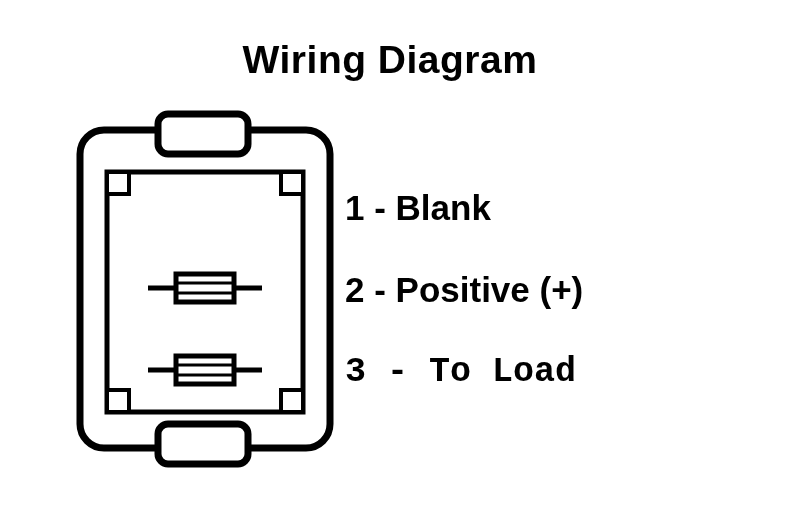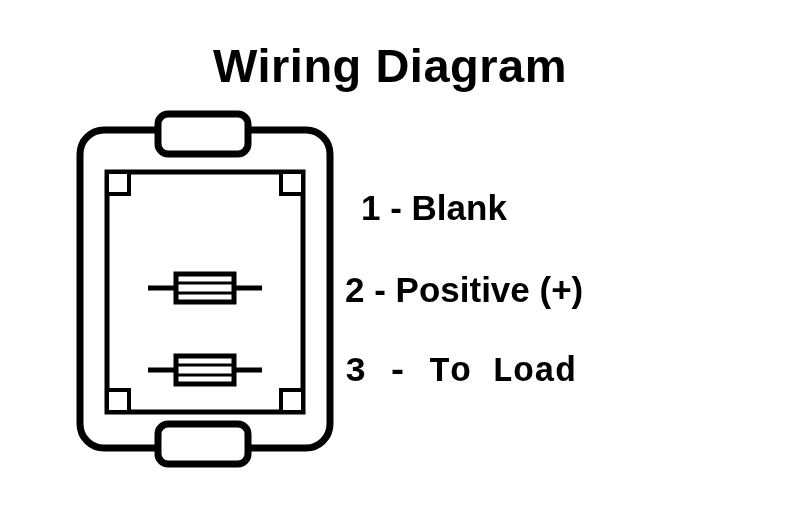--- a/index.html
+++ b/index.html
@@ -15,21 +15,21 @@
     overflow: hidden;
     font-family: "Liberation Sans", sans-serif;
     color: #000000;
   }
   .title {
     position: absolute;
     top: 38px;
     left: 0;
     width: 780px;
     text-align: center;
-    font-size: 47px;
+    font-size: 39px;
     font-weight: bold;
     letter-spacing: 0.5px;
     color: #000000;
   }
   .diagram-svg {
     position: absolute;
     top: 0;
     left: 0;
   }
   .legend {
@@ -39,21 +39,21 @@
     width: 420px;
   }
   .legend-item {
     position: absolute;
     left: 0;
     font-size: 35px;
     font-weight: bold;
     white-space: nowrap;
     color: #000000;
   }
-  .legend-item.item-1 { top: 188px; margin-left: 16px; }
+  .legend-item.item-1 { top: 188px; }
   .legend-item.item-2 { top: 270px; }
   .legend-item.item-3 { top: 352px; font-family: Liberation Mono, monospace; }
 </style>
 </head>
 <body>
 
 <div class="page">
 
   <div class="title">Wiring Diagram</div>
 

